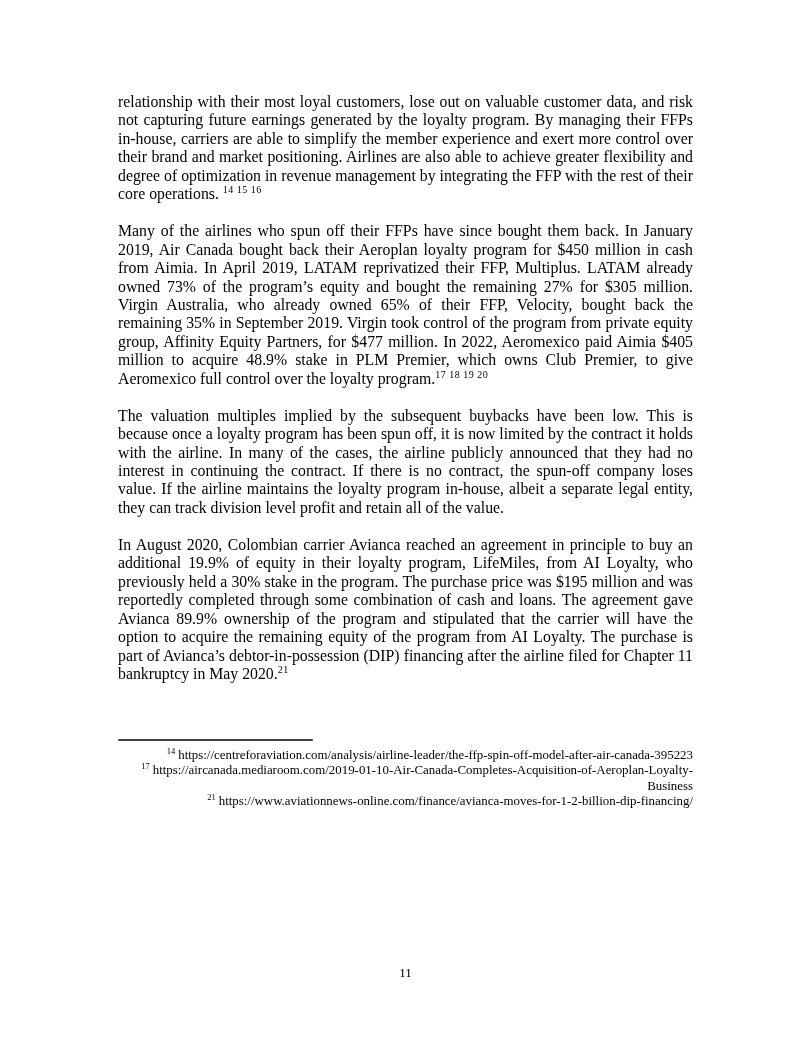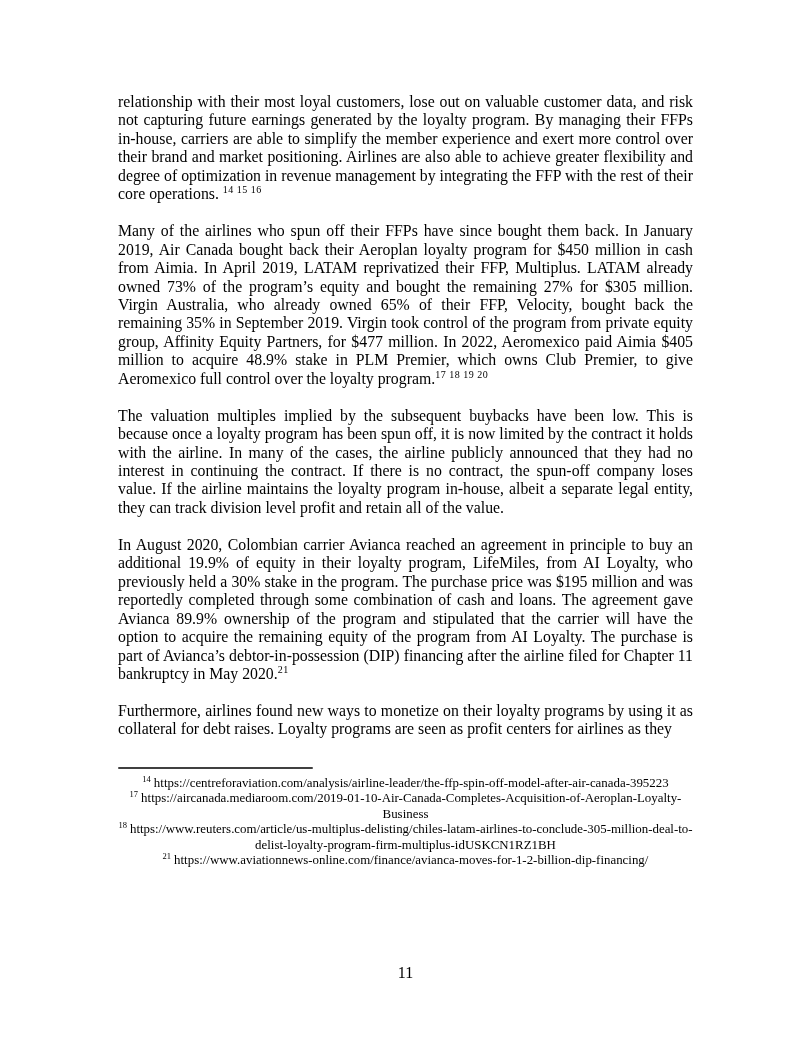--- a/index.html
+++ b/index.html
@@ -36,22 +36,21 @@
     vertical-align: super;
     letter-spacing: 0.5px;
   }
   .footnotes {
     position: absolute;
     left: 118px;
     top: 739px;
     width: 575px;
     font-size: 12.9px;
     line-height: 15.4px;
-    text-align: center;
-    margin-top: 28px;
+    text-align: right;
   }
   .fn-sep {
     width: 195px;
     height: 2px;
     background: #404040;
     margin-bottom: 7px;
   }
   .footnote {
     overflow-wrap: break-word;
   }
@@ -60,51 +59,49 @@
     line-height: 0;
     vertical-align: super;
   }
   .fn-text { margin-left: 3px; }
   .page-number {
     position: absolute;
     top: 964px;
     left: 0;
     width: 811px;
     text-align: center;
-    font-size: 16px;
+    font-size: 13px;
     line-height: 18.45px;
   }
 </style>
 </head>
 <body>
 
 <div class="page">
 
   <main class="content">
     <p class="para"><span>relationship with their most loyal customers, lose out on valuable customer data, and risk not capturing future earnings generated by the loyalty program. By managing their FFPs in-house, carriers are able to simplify the member experience and exert more control over their brand and market positioning. Airlines are also able to achieve greater flexibility and degree of optimization in revenue management by integrating the FFP with the rest of their core operations. </span><sup class="ref">14 15 16</sup></p>
 
     <p class="para"><span>Many of the airlines who spun off their FFPs have since bought them back. In January 2019, Air Canada bought back their Aeroplan loyalty program for $450 million in cash from Aimia. In April 2019, LATAM reprivatized their FFP, Multiplus. LATAM already owned 73% of the program’s equity and bought the remaining 27% for $305 million. Virgin Australia, who already owned 65% of their FFP, Velocity, bought back the remaining 35% in September 2019. Virgin took control of the program from private equity group, Affinity Equity Partners, for $477 million. In 2022, Aeromexico paid Aimia $405 million to acquire 48.9% stake in PLM Premier, which owns Club Premier, to give Aeromexico full control over the loyalty program.</span><sup class="ref">17 18 19 20</sup></p>
 
     <p class="para"><span>The valuation multiples implied by the subsequent buybacks have been low. This is because once a loyalty program has been spun off, it is now limited by the contract it holds with the airline. In many of the cases, the airline publicly announced that they had no interest in continuing the contract. If there is no contract, the spun-off company loses value. If the airline maintains the loyalty program in-house, albeit a separate legal entity, they can track division level profit and retain all of the value.</span><sup class="ref"></sup></p>
 
     <p class="para"><span>In August 2020, Colombian carrier Avianca reached an agreement in principle to buy an additional 19.9% of equity in their loyalty program, LifeMiles, from AI Loyalty, who previously held a 30% stake in the program. The purchase price was $195 million and was reportedly completed through some combination of cash and loans. The agreement gave Avianca 89.9% ownership of the program and stipulated that the carrier will have the option to acquire the remaining equity of the program from AI Loyalty. The purchase is part of Avianca’s debtor-in-possession (DIP) financing after the airline filed for Chapter 11 bankruptcy in May 2020.</span><sup class="ref">21</sup></p>
 
-    <p class="para"><span>Furthermore, airlines found new ways to monetize on their loyalty programs by using it as collateral for debt raises. Loyalty programs are seen as profit centers for airlines as they</span><sup class="ref"></sup></p>
   </main>
 
   <section class="footnotes">
     <div class="fn-sep"></div>
 
     <div class="footnote"><sup>14</sup><span class="fn-text">https://centreforaviation.com/analysis/airline-leader/the-ffp-spin-off-model-after-air-canada-395223</span></div>
 
 
 
     <div class="footnote"><sup>17</sup><span class="fn-text">https://aircanada.mediaroom.com/2019-01-10-Air-Canada-Completes-Acquisition-of-Aeroplan-Loyalty-Business</span></div>
 
-    <div class="footnote"><sup>18</sup><span class="fn-text">https://www.reuters.com/article/us-multiplus-delisting/chiles-latam-airlines-to-conclude-305-million-deal-to-delist-loyalty-program-firm-multiplus-idUSKCN1RZ1BH</span></div>
 
 
 
     <div class="footnote"><sup>21</sup><span class="fn-text">https://www.aviationnews-online.com/finance/avianca-moves-for-1-2-billion-dip-financing/</span></div>
   </section>
 
   <div class="page-number">11</div>
 
 </div>
 

